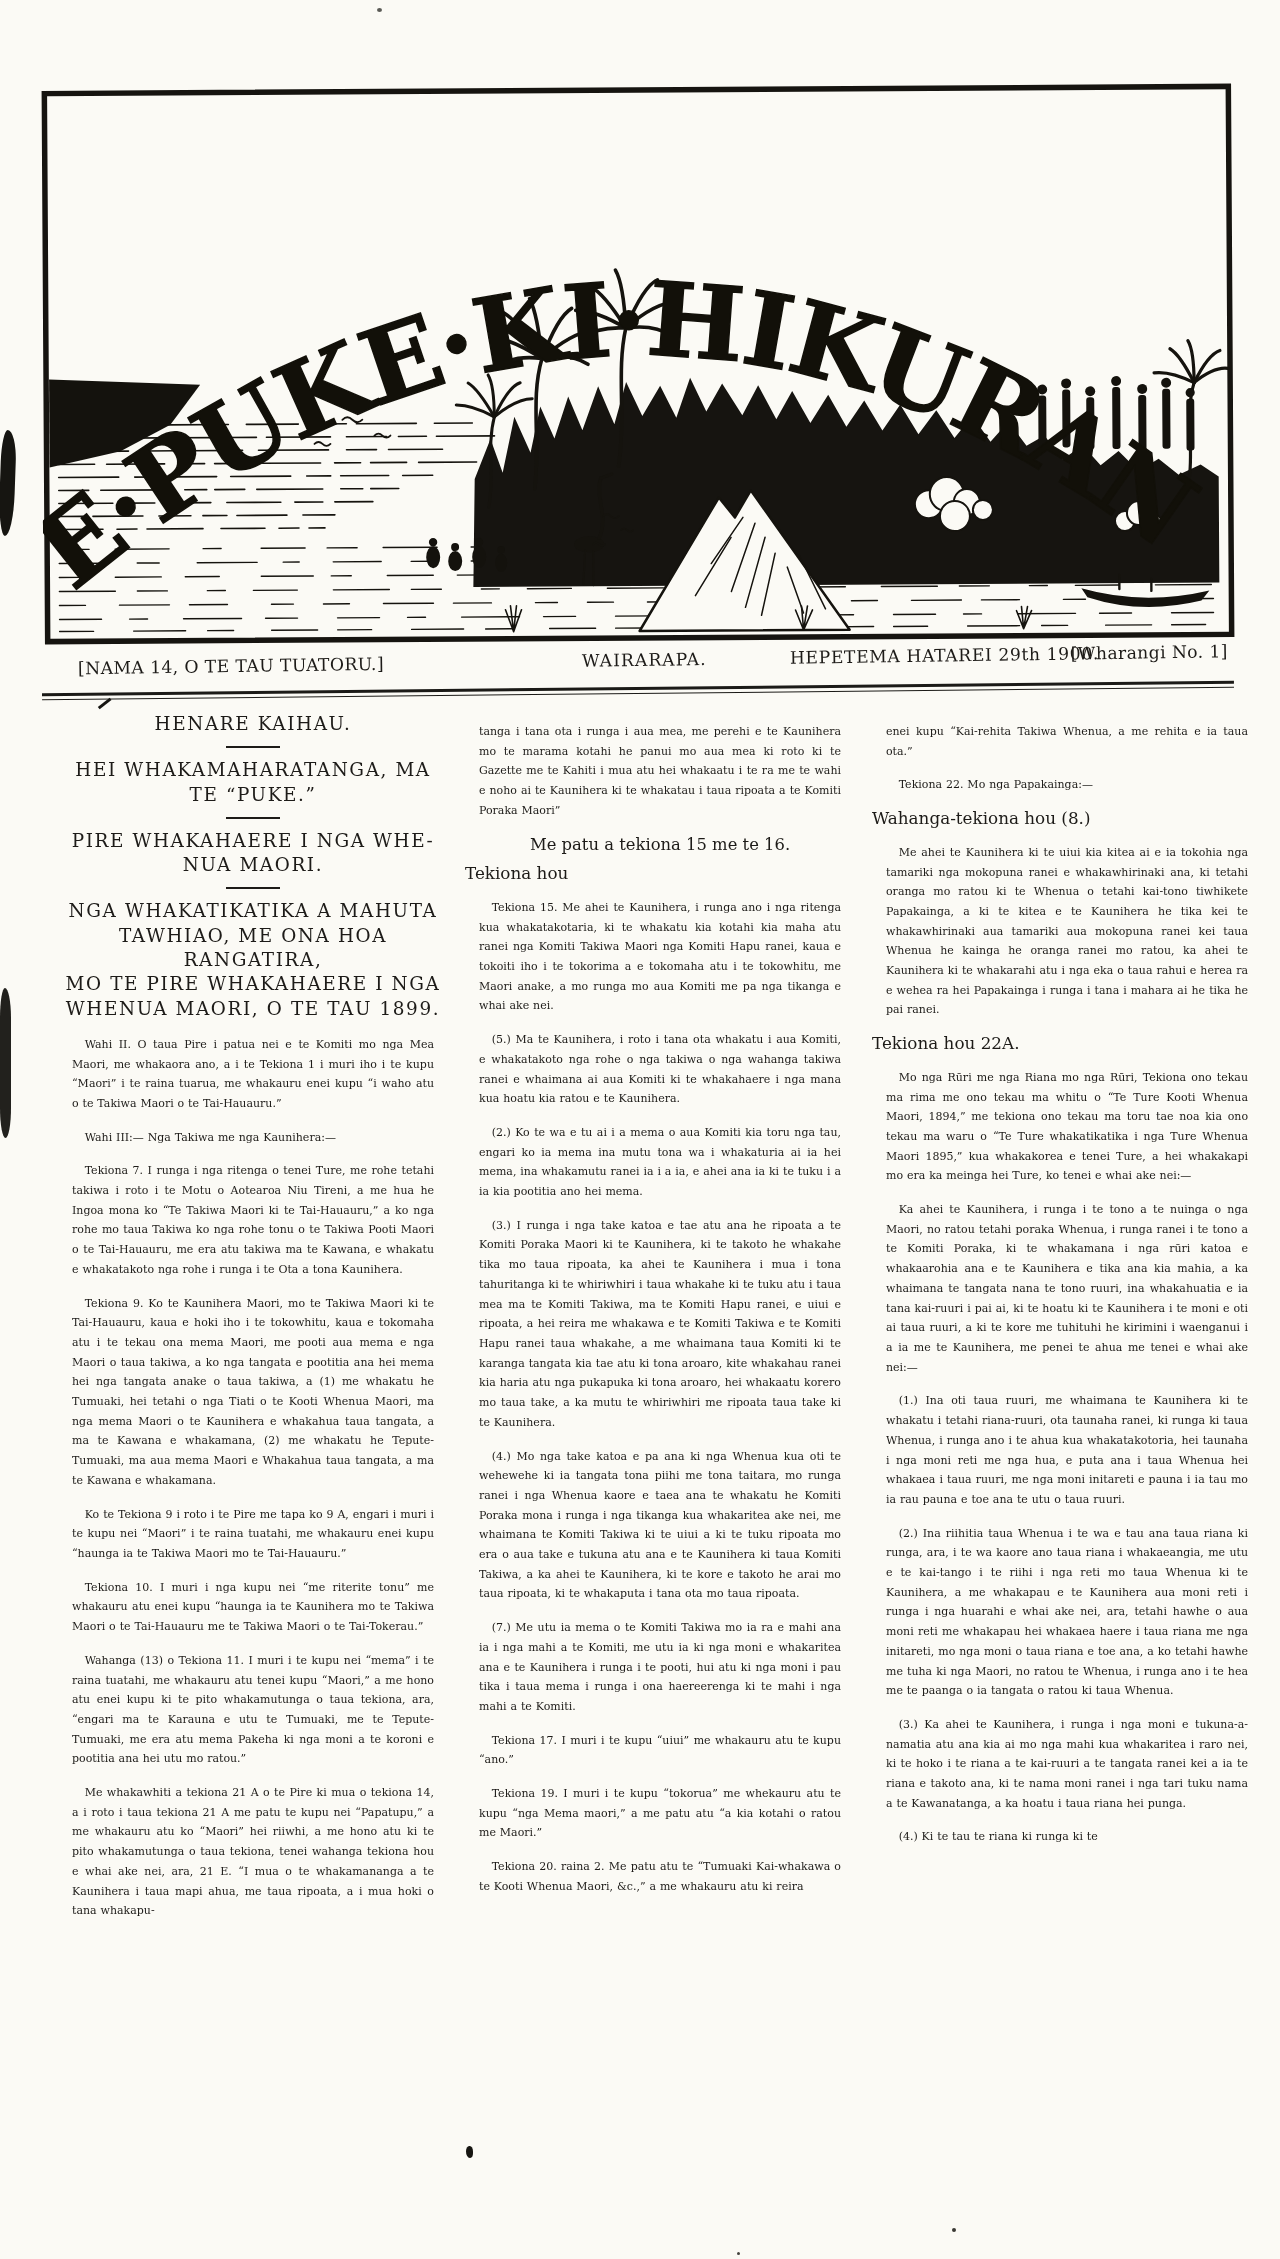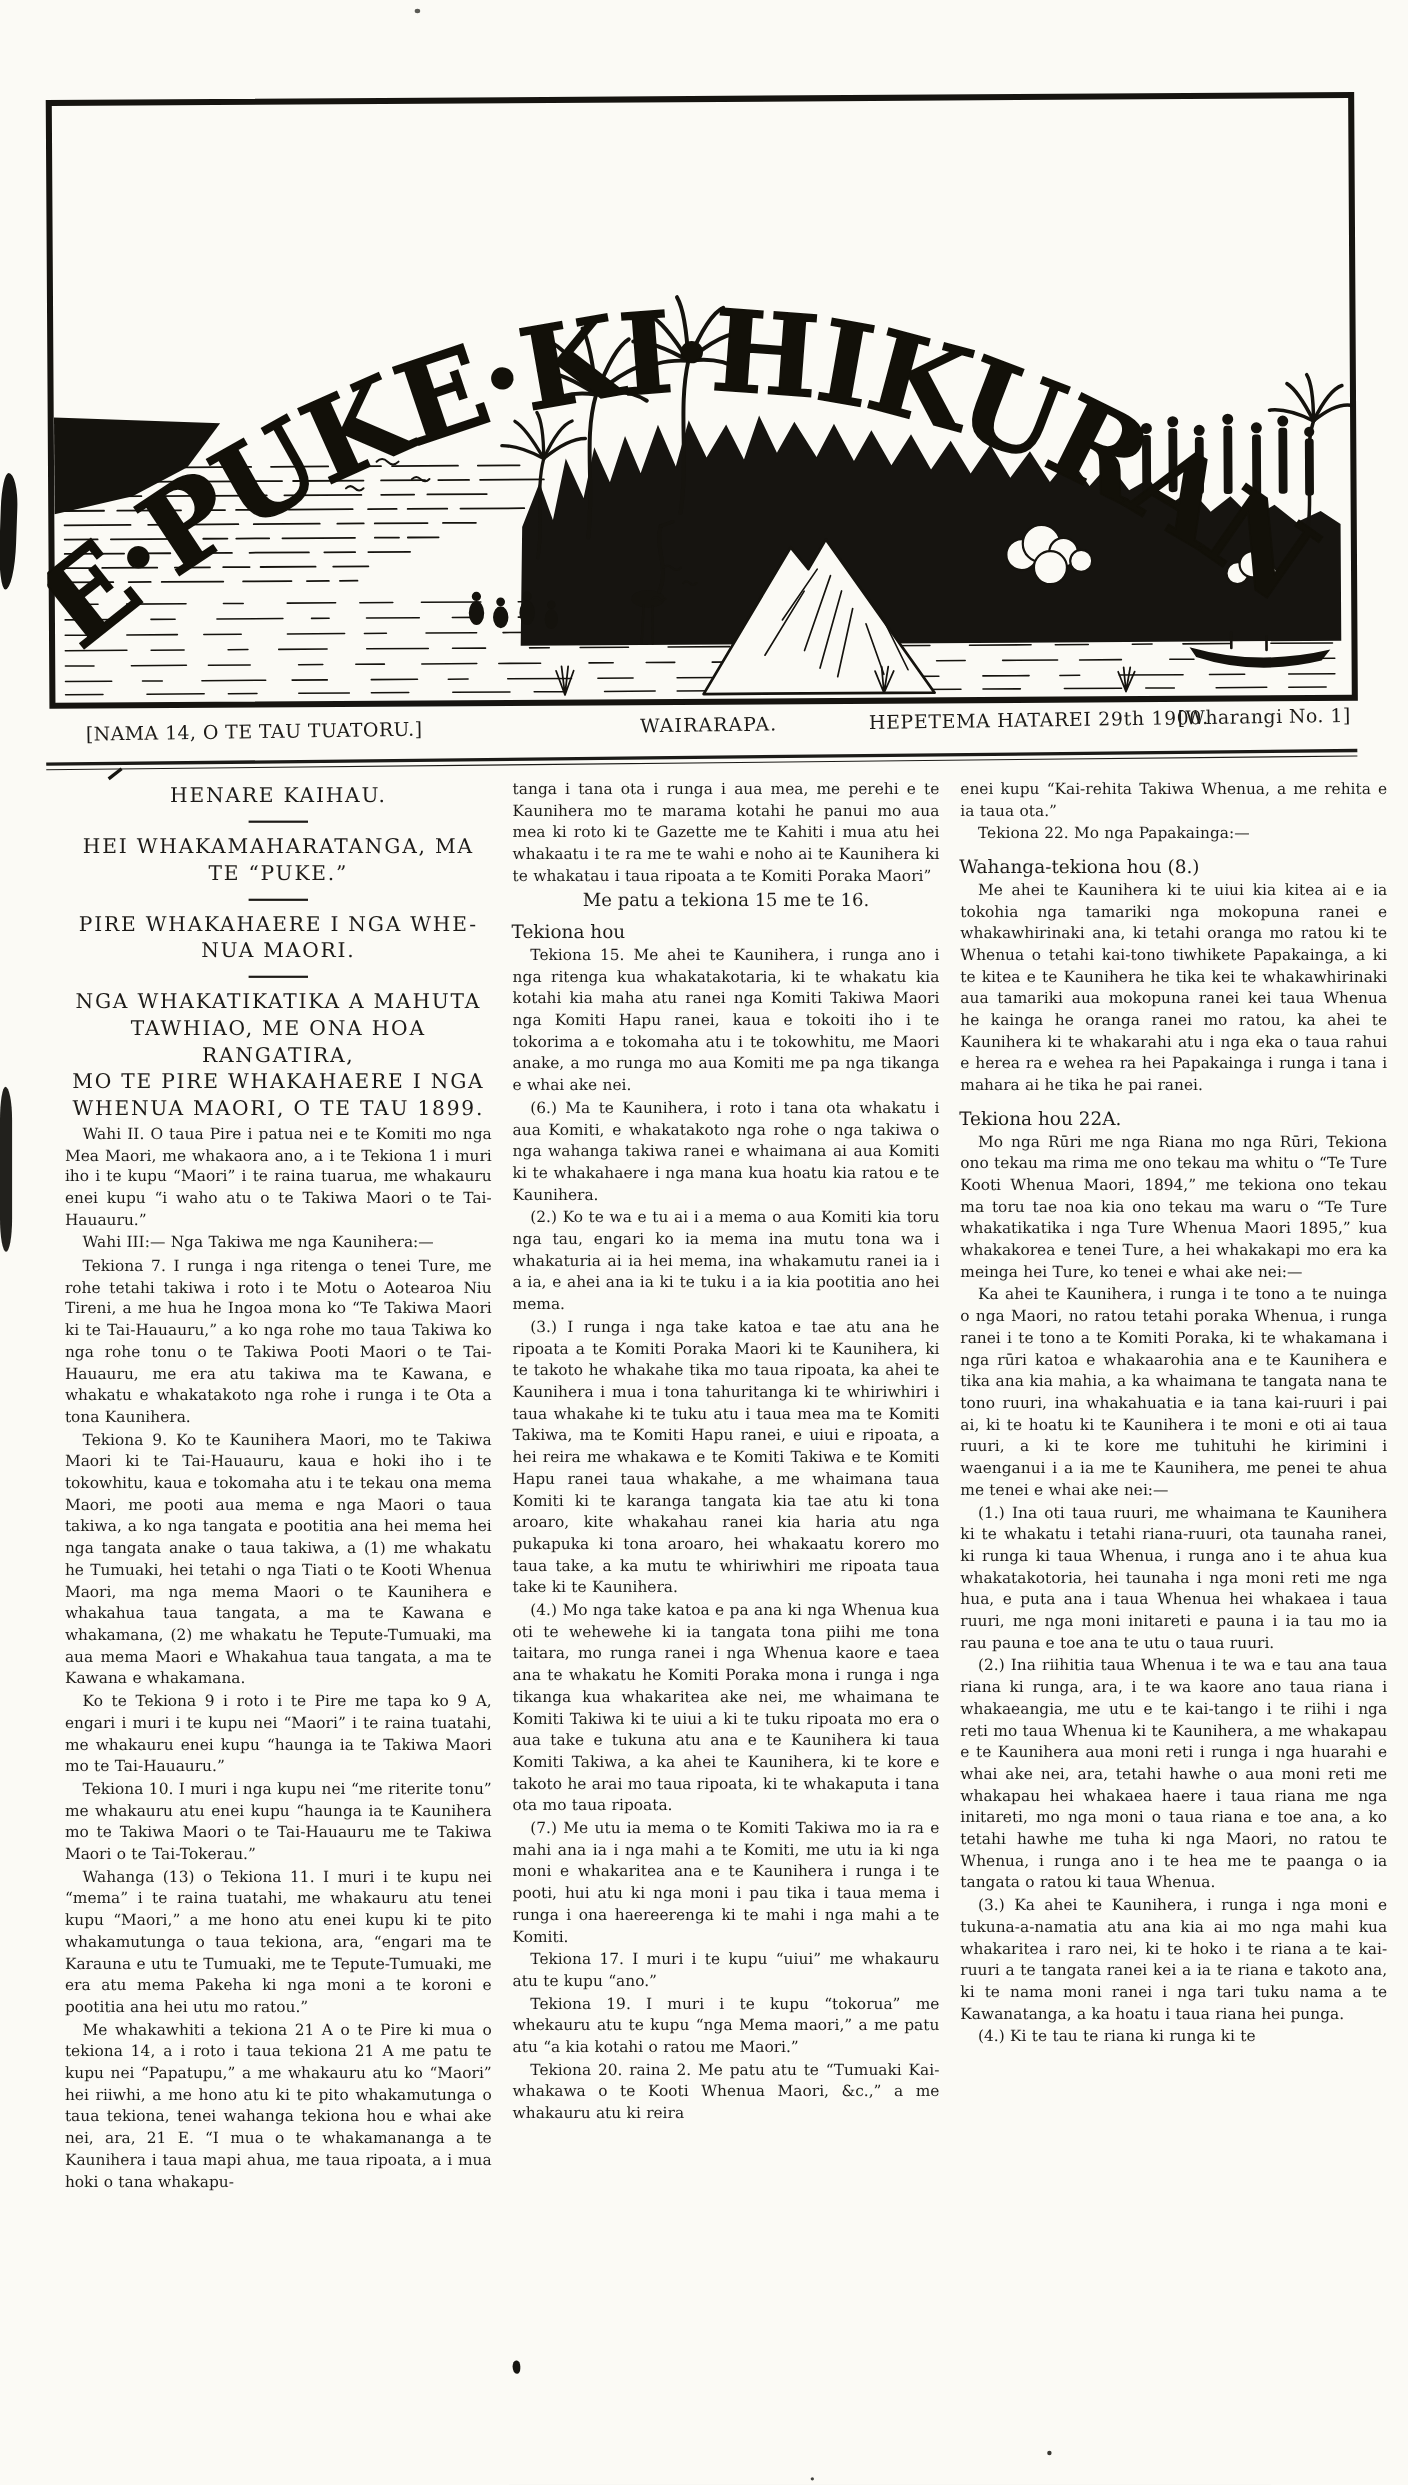--- a/index.html
+++ b/index.html
@@ -15,21 +15,21 @@
   .dl-left{left:36px;}
   .dl-region{left:540px;letter-spacing:1px;}
   .dl-date{left:748px;letter-spacing:.6px;}
   .dl-page{right:6px;}
   .rule-wrap{position:absolute;left:42px;top:687px;width:1192px;transform:rotate(-.6deg);}
   .rule-thick{border-top:3px solid #1b1a17;}
   .rule-thin{border-top:1px solid #1b1a17;margin-top:3px;}
   
   .columns{position:absolute;left:58px;top:708px;width:1206px;display:flex;gap:17px;}
   .col{width:390px;}
-  .para{margin:1px;font-size:14px;line-height:19.7px;text-align:justify;
+  .para{margin:14px;font-size:11px;line-height:19.7px;text-align:justify;
         text-indent:1.15em;word-spacing:.4px;}
   .noindent{text-indent:0;}
   .heading{margin:4px 0 0;text-align:center;font-size:18.4px;line-height:1.32;
            letter-spacing:1.6px;white-space:pre-line;}
   .hrule{width:54px;border-top:2px solid #1d1b18;margin:10px auto;}
   .subhead{margin:10px 0 2px;text-align:left;font-size:16.8px;line-height:19.7px;text-indent:0;}
   .centerline{margin:0;text-align:center;font-size:16.4px;line-height:19.7px;text-indent:0;}
   
   .artifact{position:absolute;background:#161511;}
   .a-edge1{left:0;top:430px;width:15px;height:106px;border-radius:40% 60% 55% 45%/30% 30% 40% 40%;transform:rotate(2deg);}
@@ -242,21 +242,21 @@
         <p class="para">Ko te Tekiona 9 i roto i te Pire me tapa ko 9 A, engari i muri i te kupu nei “Maori” i te raina tuatahi, me whakauru enei kupu “haunga ia te Takiwa Maori mo te Tai-Hauauru.”</p>
         <p class="para">Tekiona 10. I muri i nga kupu nei “me riterite tonu” me whakauru atu enei kupu “haunga ia te Kaunihera mo te Takiwa Maori o te Tai-Hauauru me te Takiwa Maori o te Tai-Tokerau.”</p>
         <p class="para">Wahanga (13) o Tekiona 11. I muri i te kupu nei “mema” i te raina tuatahi, me whakauru atu tenei kupu “Maori,” a me hono atu enei kupu ki te pito whakamutunga o taua tekiona, ara, “engari ma te Karauna e utu te Tumuaki, me te Tepute-Tumuaki, me era atu mema Pakeha ki nga moni a te koroni e pootitia ana hei utu mo ratou.”</p>
         <p class="para">Me whakawhiti a tekiona 21 A o te Pire ki mua o tekiona 14, a i roto i taua tekiona 21 A me patu te kupu nei “Papatupu,” a me whakauru atu ko “Maori” hei riiwhi, a me hono atu ki te pito whakamutunga o taua tekiona, tenei wahanga tekiona hou e whai ake nei, ara, 21 E. “I mua o te whakamananga a te Kaunihera i taua mapi ahua, me taua ripoata, a i mua hoki o tana whakapu-</p>
       </div>
     <div class="col">
         <p class="para noindent">tanga i tana ota i runga i aua mea, me perehi e te Kaunihera mo te marama kotahi he panui mo aua mea ki roto ki te Gazette me te Kahiti i mua atu hei whakaatu i te ra me te wahi e noho ai te Kaunihera ki te whakatau i taua ripoata a te Komiti Poraka Maori”</p>
         <p class="centerline">Me patu a tekiona 15 me te 16.</p>
         <p class="subhead">Tekiona hou</p>
         <p class="para">Tekiona 15. Me ahei te Kaunihera, i runga ano i nga ritenga kua whakatakotaria, ki te whakatu kia kotahi kia maha atu ranei nga Komiti Takiwa Maori nga Komiti Hapu ranei, kaua e tokoiti iho i te tokorima a e tokomaha atu i te tokowhitu, me Maori anake, a mo runga mo aua Komiti me pa nga tikanga e whai ake nei.</p>
-        <p class="para">(6.)  Ma te Kaunihera, i roto i tana ota whakatu i aua Komiti, e whakatakoto nga rohe o nga takiwa o nga wahanga takiwa ranei e whaimana ai aua Komiti ki te whakahaere i nga mana kua hoatu kia ratou e te Kaunihera.</p>
+        <p class="para">(5.)  Ma te Kaunihera, i roto i tana ota whakatu i aua Komiti, e whakatakoto nga rohe o nga takiwa o nga wahanga takiwa ranei e whaimana ai aua Komiti ki te whakahaere i nga mana kua hoatu kia ratou e te Kaunihera.</p>
         <p class="para">(2.)  Ko te wa e tu ai i a mema o aua Komiti kia toru nga tau, engari ko ia mema ina mutu tona wa i whakaturia ai ia hei mema, ina whakamutu ranei ia i a ia, e ahei ana ia ki te tuku i a ia kia pootitia ano hei mema.</p>
         <p class="para">(3.)  I runga i nga take katoa e tae atu ana he ripoata a te Komiti Poraka Maori ki te Kaunihera, ki te takoto he whakahe tika mo taua ripoata, ka ahei te Kaunihera i mua i tona tahuritanga ki te whiriwhiri i taua whakahe ki te tuku atu i taua mea ma te Komiti Takiwa, ma te Komiti Hapu ranei, e uiui e ripoata, a hei reira me whakawa e te Komiti Takiwa e te Komiti Hapu ranei taua whakahe, a me whaimana taua Komiti ki te karanga tangata kia tae atu ki tona aroaro, kite whakahau ranei kia haria atu nga pukapuka ki tona aroaro, hei whakaatu korero mo taua take, a ka mutu te whiriwhiri me ripoata taua take ki te Kaunihera.</p>
         <p class="para">(4.)  Mo nga take katoa e pa ana ki nga Whenua kua oti te wehewehe ki ia tangata tona piihi me tona taitara, mo runga ranei i nga Whenua kaore e taea ana te whakatu he Komiti Poraka mona i runga i nga tikanga kua whakaritea ake nei, me whaimana te Komiti Takiwa ki te uiui a ki te tuku ripoata mo era o aua take e tukuna atu ana e te Kaunihera ki taua Komiti Takiwa, a ka ahei te Kaunihera, ki te kore e takoto he arai mo taua ripoata, ki te whakaputa i tana ota mo taua ripoata.</p>
         <p class="para">(7.)  Me utu ia mema o te Komiti Takiwa mo ia ra e mahi ana ia i nga mahi a te Komiti, me utu ia ki nga moni e whakaritea ana e te Kaunihera i runga i te pooti, hui atu ki nga moni i pau tika i taua mema i runga i ona haereerenga ki te mahi i nga mahi a te Komiti.</p>
         <p class="para">Tekiona 17. I muri i te kupu “uiui” me whakauru atu te kupu “ano.”</p>
         <p class="para">Tekiona 19. I muri i te kupu “tokorua” me whekauru atu te kupu “nga Mema maori,” a me patu atu “a kia kotahi o ratou me Maori.”</p>
         <p class="para">Tekiona 20. raina 2. Me patu atu te “Tumuaki Kai-whakawa o te Kooti Whenua Maori, &amp;c.,” a me whakauru atu ki reira</p>
       </div>
     <div class="col">
         <p class="para noindent">enei kupu “Kai-rehita Takiwa Whenua, a me rehita e ia taua ota.”</p>

